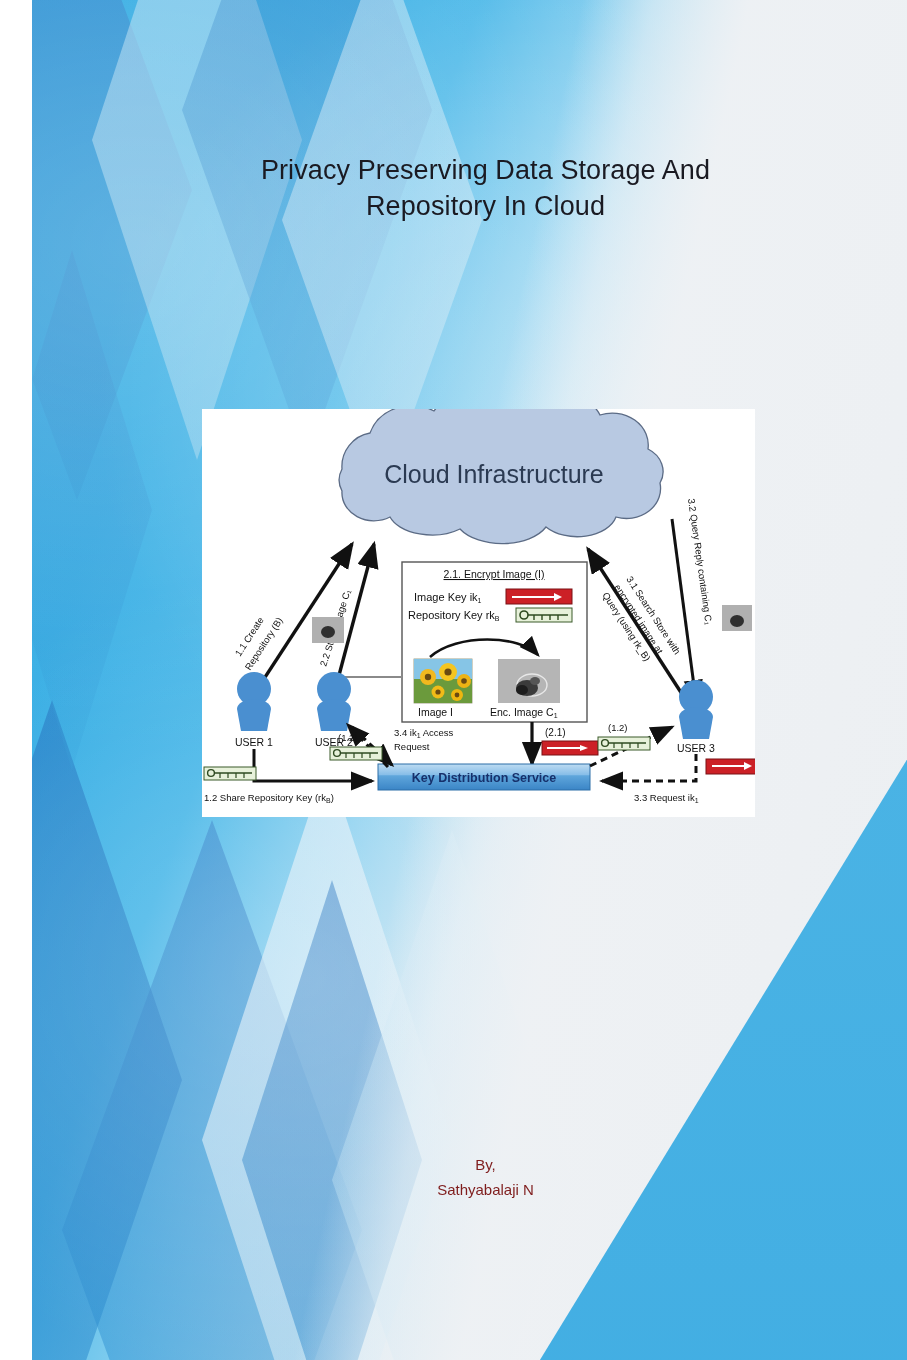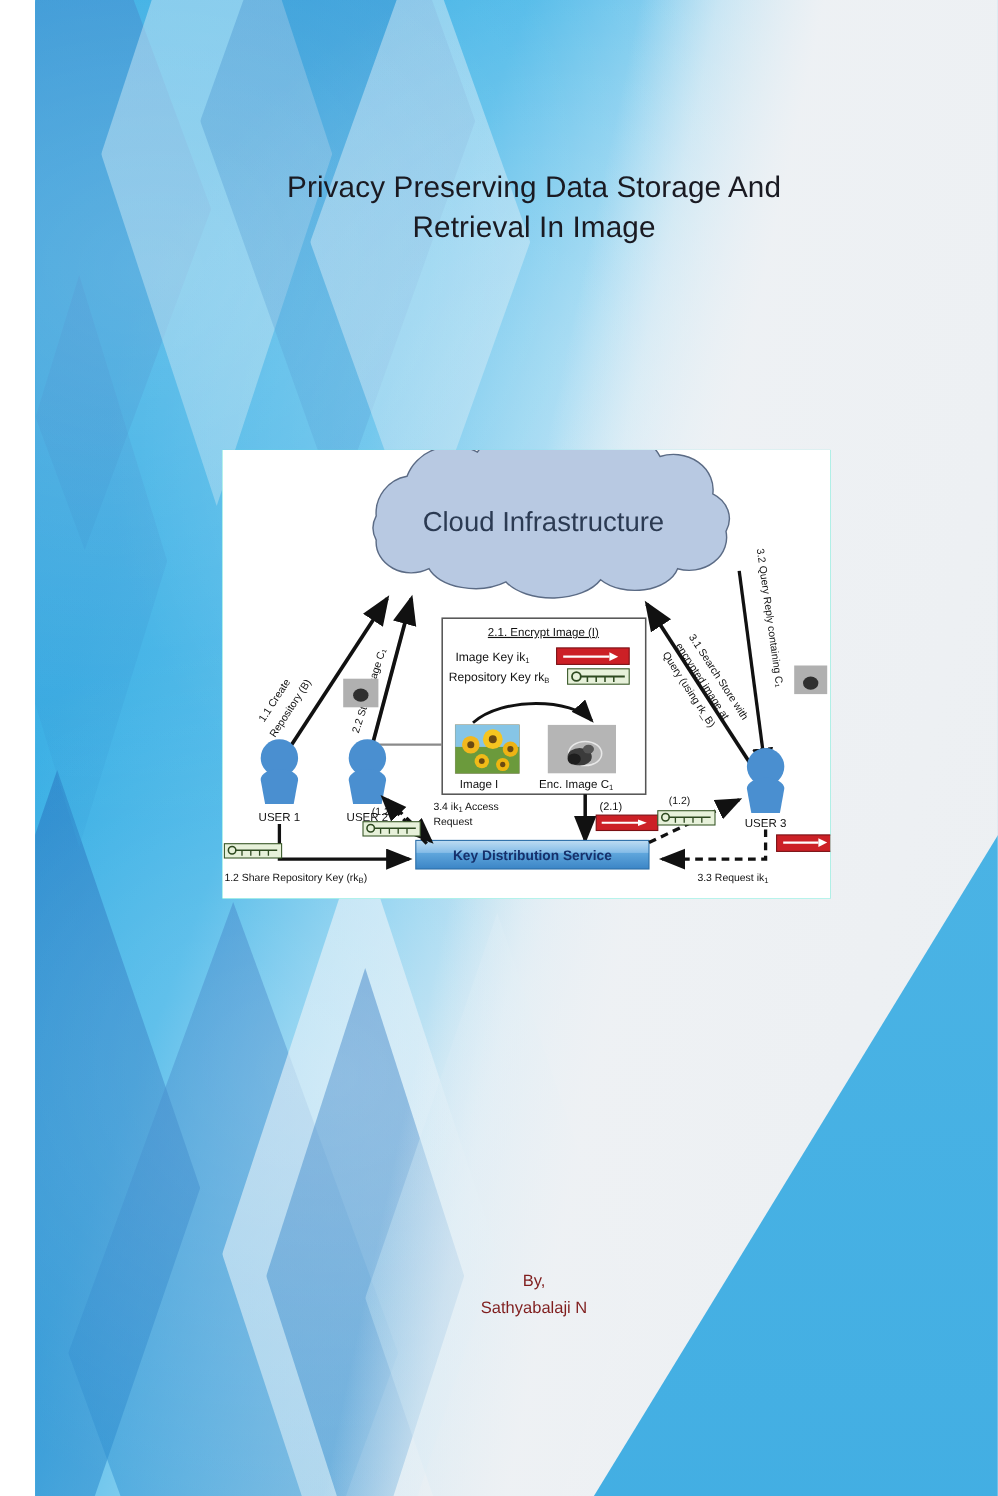--- a/index.html
+++ b/index.html
@@ -137,21 +137,21 @@
     <div class="diamond dm-a" style="left:-40px; top:250px; width:160px; height:520px;
          clip-path:polygon(50% 0%, 100% 50%, 50% 100%, 0% 50%); opacity:.25;"></div>
   </div>
 
   <div class="bg-layer" id="bg-veil"></div>
   <div class="bg-layer" id="bg-right-sheet"></div>
   <div class="bg-layer" id="bg-right-wedge"></div>
 
   <div id="title-block">
     <span class="tline">Privacy Preserving Data Storage And</span>
-    <span class="tline">Retrieval In Image</span>
+    <span class="tline">Repository In Cloud</span>
   </div>
 
   <div id="diagram-panel">
     <svg id="diagram-svg" viewBox="0 0 553 408" xmlns="http://www.w3.org/2000/svg">
       <defs>
         <marker id="ah" markerWidth="9" markerHeight="9" refX="7" refY="3.2" orient="auto">
           <path d="M0,0 L8,3.2 L0,6.4 z" fill="#111"></path>
         </marker>
         <marker id="ahs" markerWidth="8" markerHeight="8" refX="6.4" refY="2.8" orient="auto">
           <path d="M0,0 L7,2.8 L0,5.6 z" fill="#111"></path>

